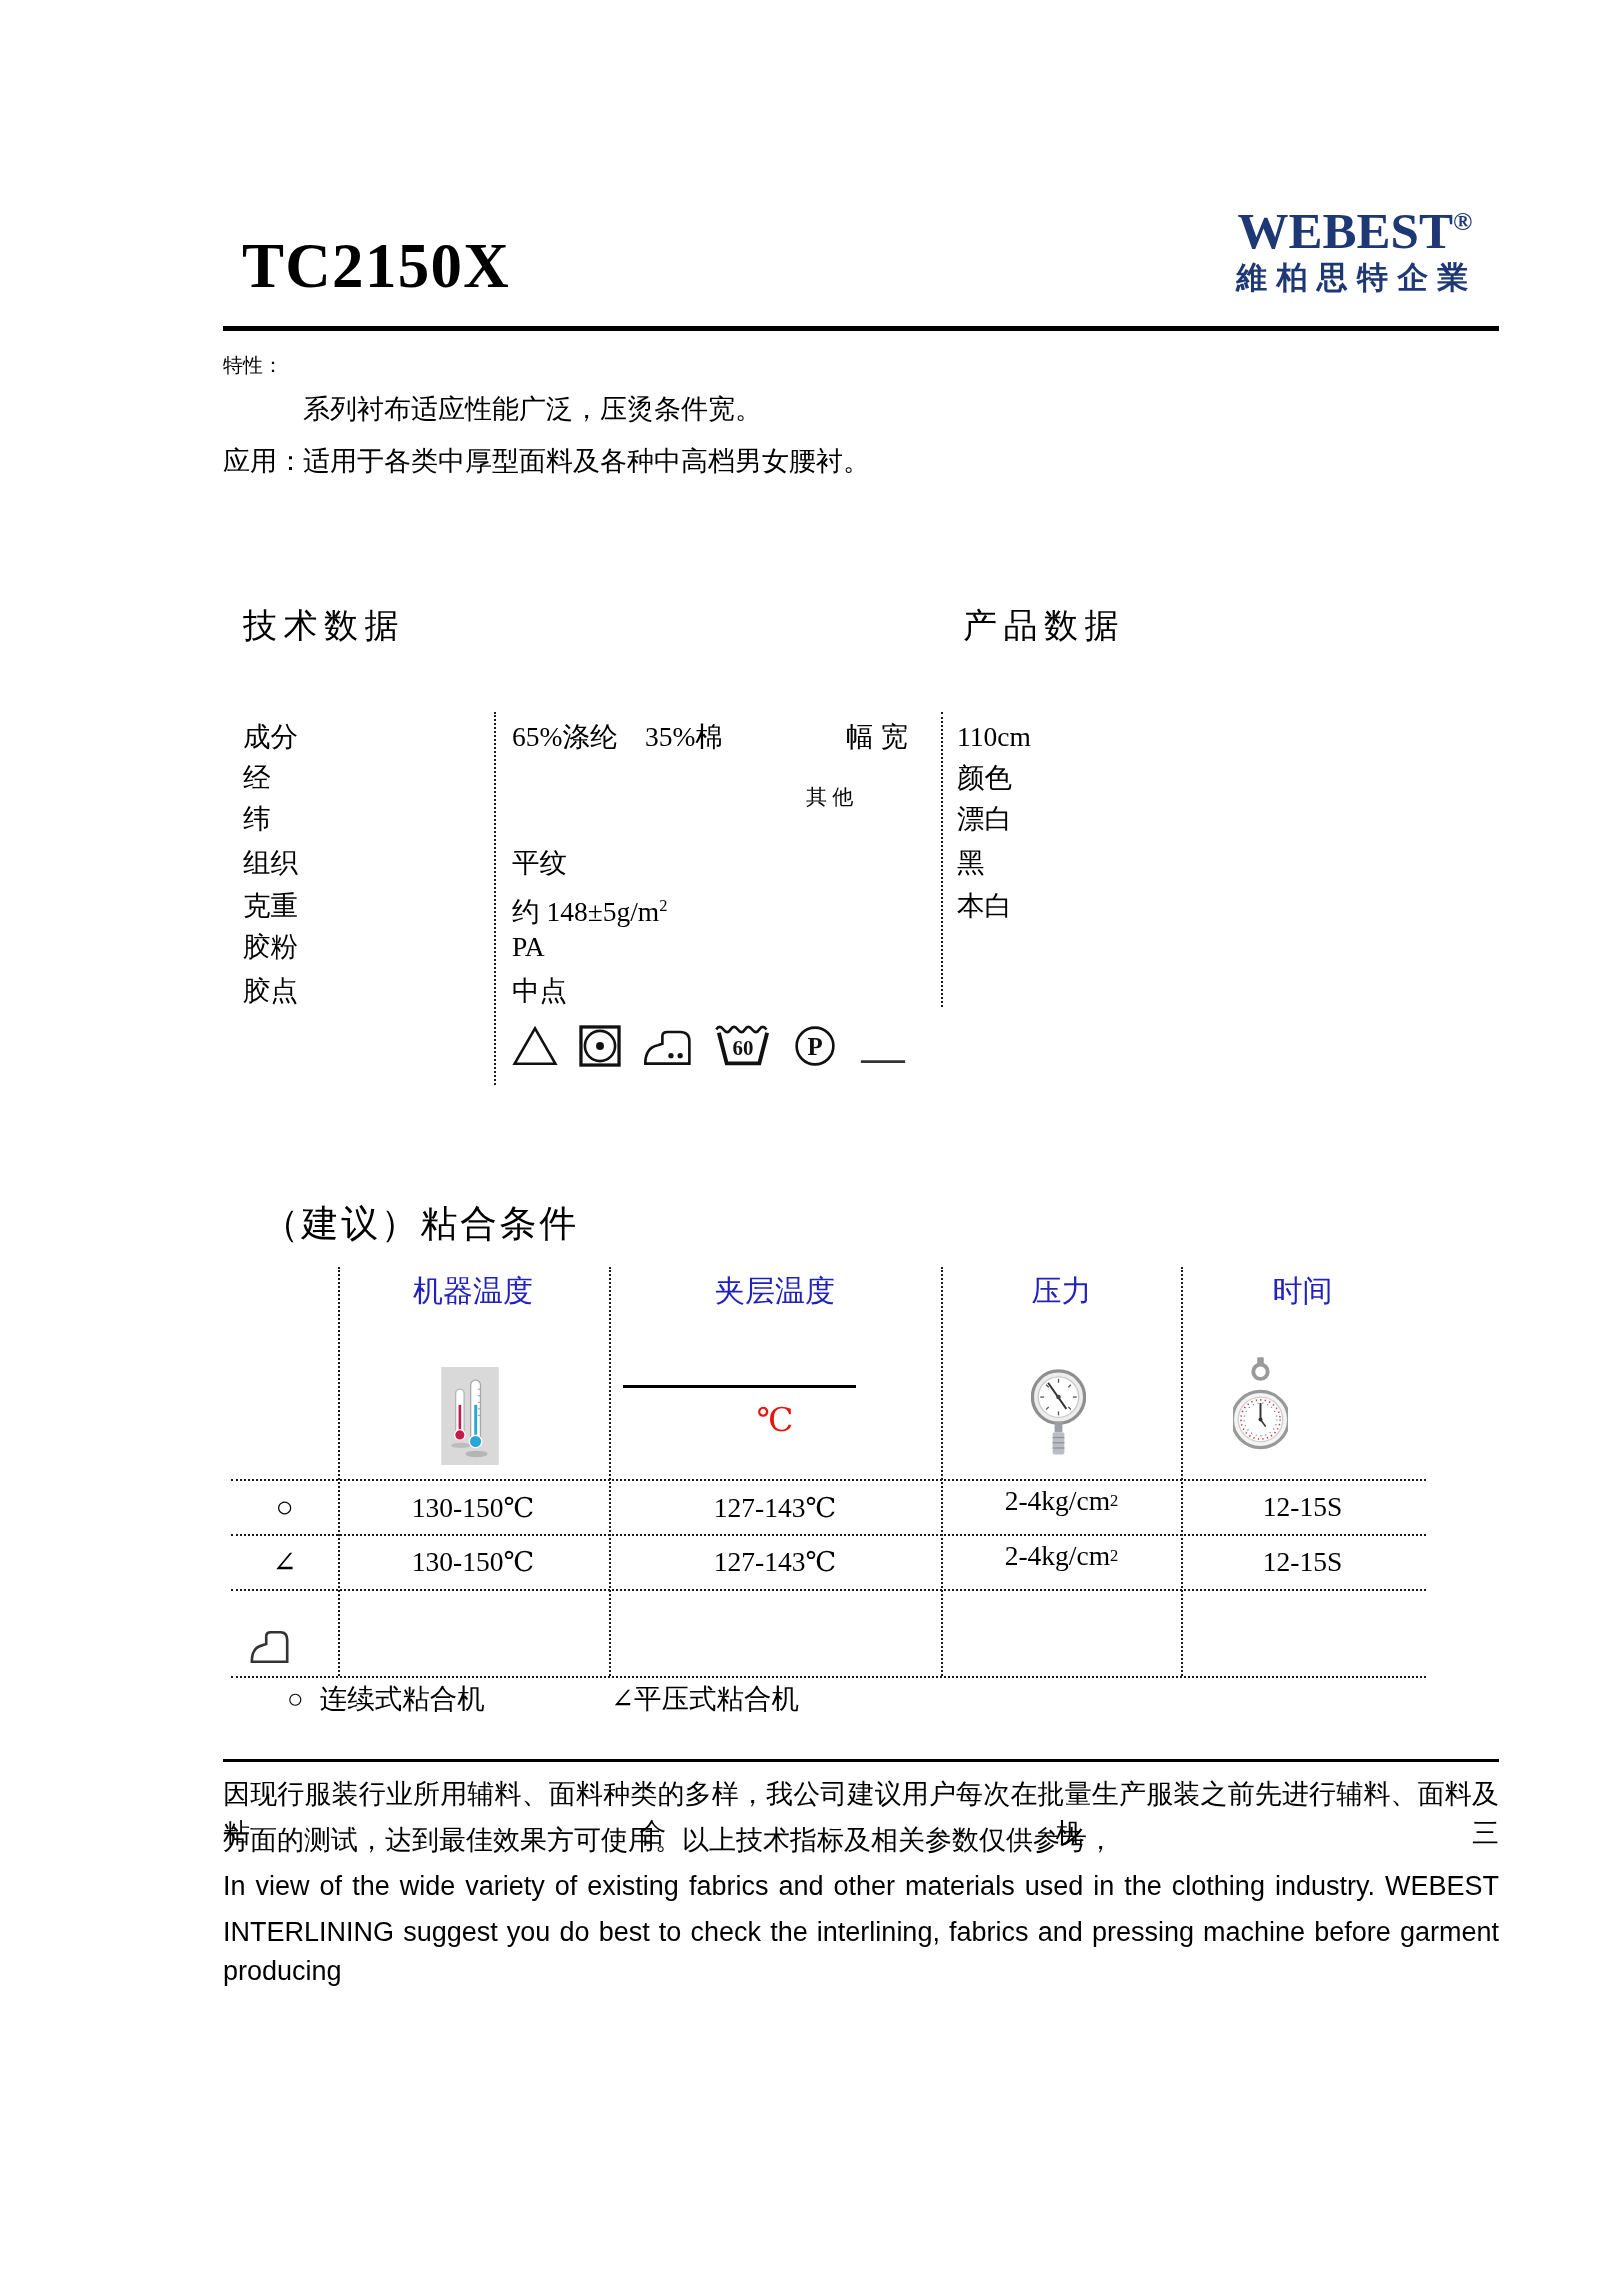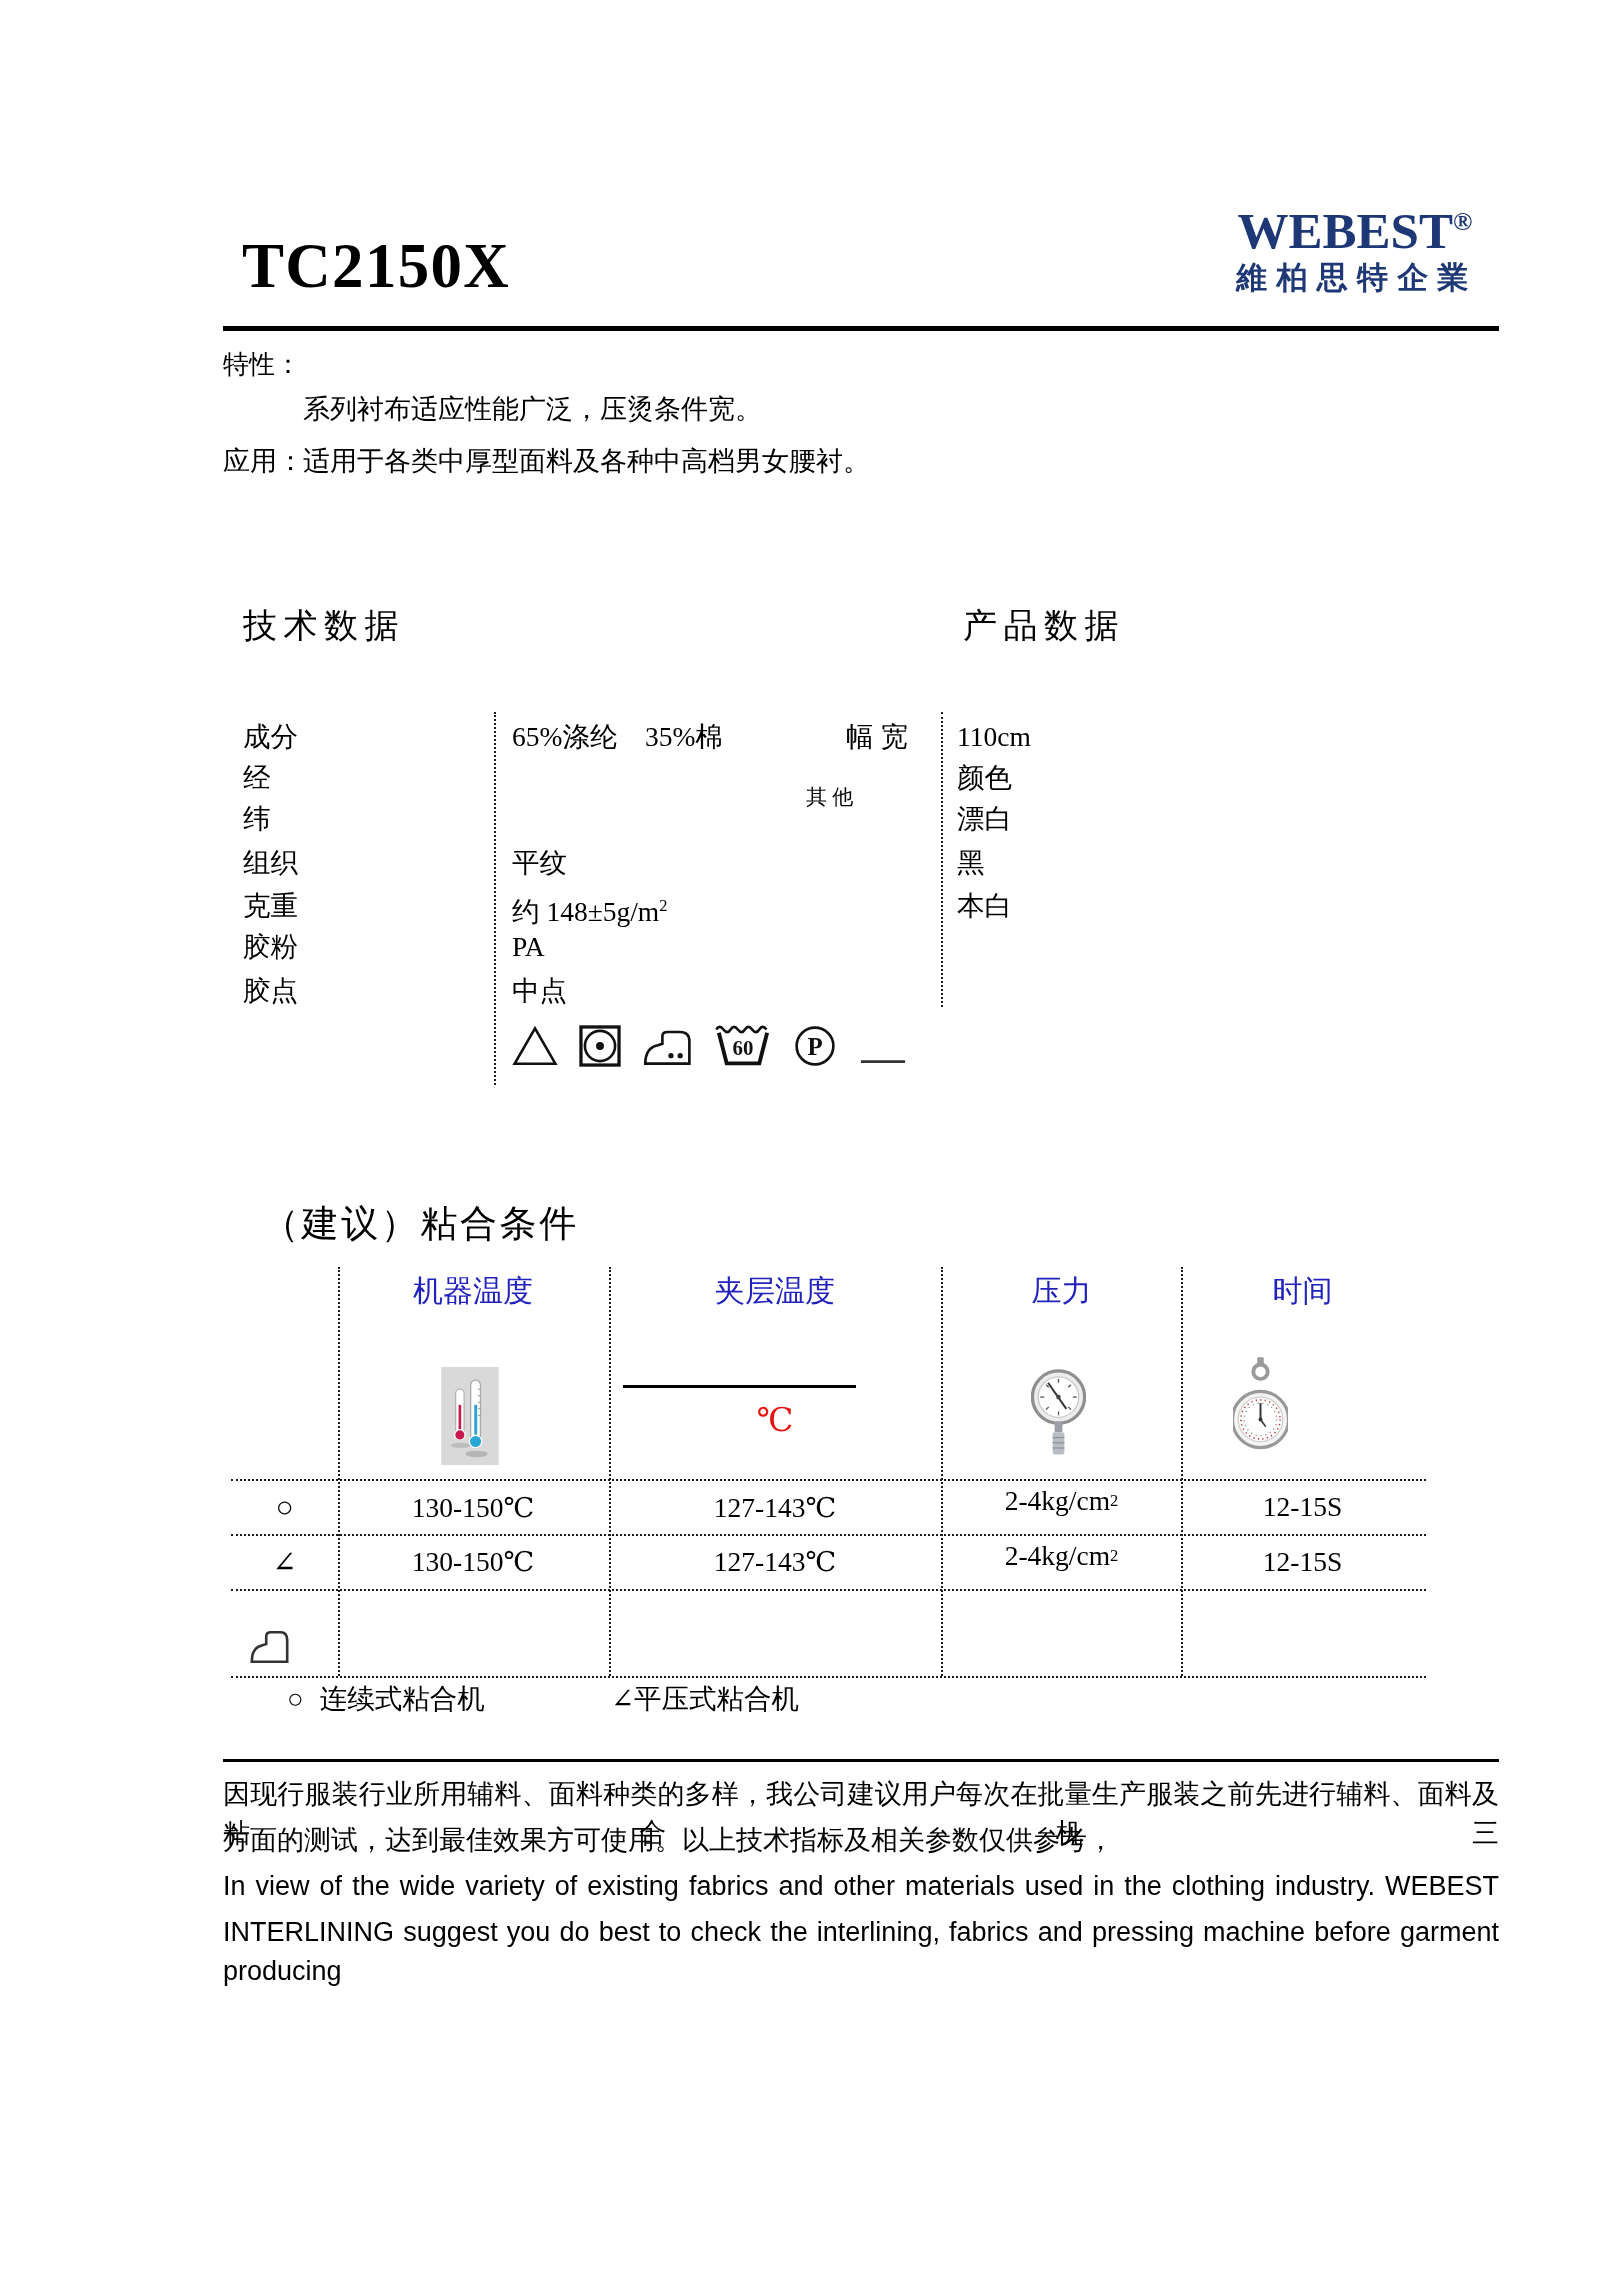--- a/index.html
+++ b/index.html
@@ -26,21 +26,21 @@
 
   <div class="abs" style="left:1219px;top:194px;width:272px;text-align:center;">
     <div style="font-size:51px;font-weight:bold;line-height:56px;white-space:nowrap;">
       <span class="navy">WEBEST</span><span class="navy" style="font-size:26px;vertical-align:18.3px;">®</span>
     </div>
     <div class="navy" style="font-size:31px;font-weight:bold;letter-spacing:9.2px;line-height:37px;margin-left:3.9px;white-space:nowrap;">維柏思特企業</div>
   </div>
 
   <div class="abs" style="left:223px;top:326px;width:1276px;height:5.2px;background:#000;"></div>
 
-  <div class="abs" style="left:223px;top:346px;width:81px;font-size:26px;line-height:38px;">特性：</div>
+  <div class="abs" style="left:223px;top:346px;width:81px;font-size:20px;line-height:38px;">特性：</div>
   <div class="abs" style="left:303px;top:390px;width:1196px;font-size:27px;line-height:38px;">系列衬布适应性能广泛，压烫条件宽。</div>
 
   <div class="abs" style="left:223px;top:442px;width:81px;font-size:27px;line-height:38px;">应用：</div>
   <div class="abs" style="left:303px;top:442px;width:1196px;font-size:27px;line-height:38px;">适用于各类中厚型面料及各种中高档男女腰衬。</div>
 
   <div class="abs" style="left:243px;top:603px;font-size:34px;letter-spacing:6.5px;">技术数据</div>
   <div class="abs" style="left:963px;top:603px;font-size:34px;letter-spacing:6.5px;">产品数据</div>
 
   <div class="abs vline" style="left:494px;top:712px;height:373px;"></div>
   <div class="abs vline" style="left:941px;top:712px;height:295px;"></div>

